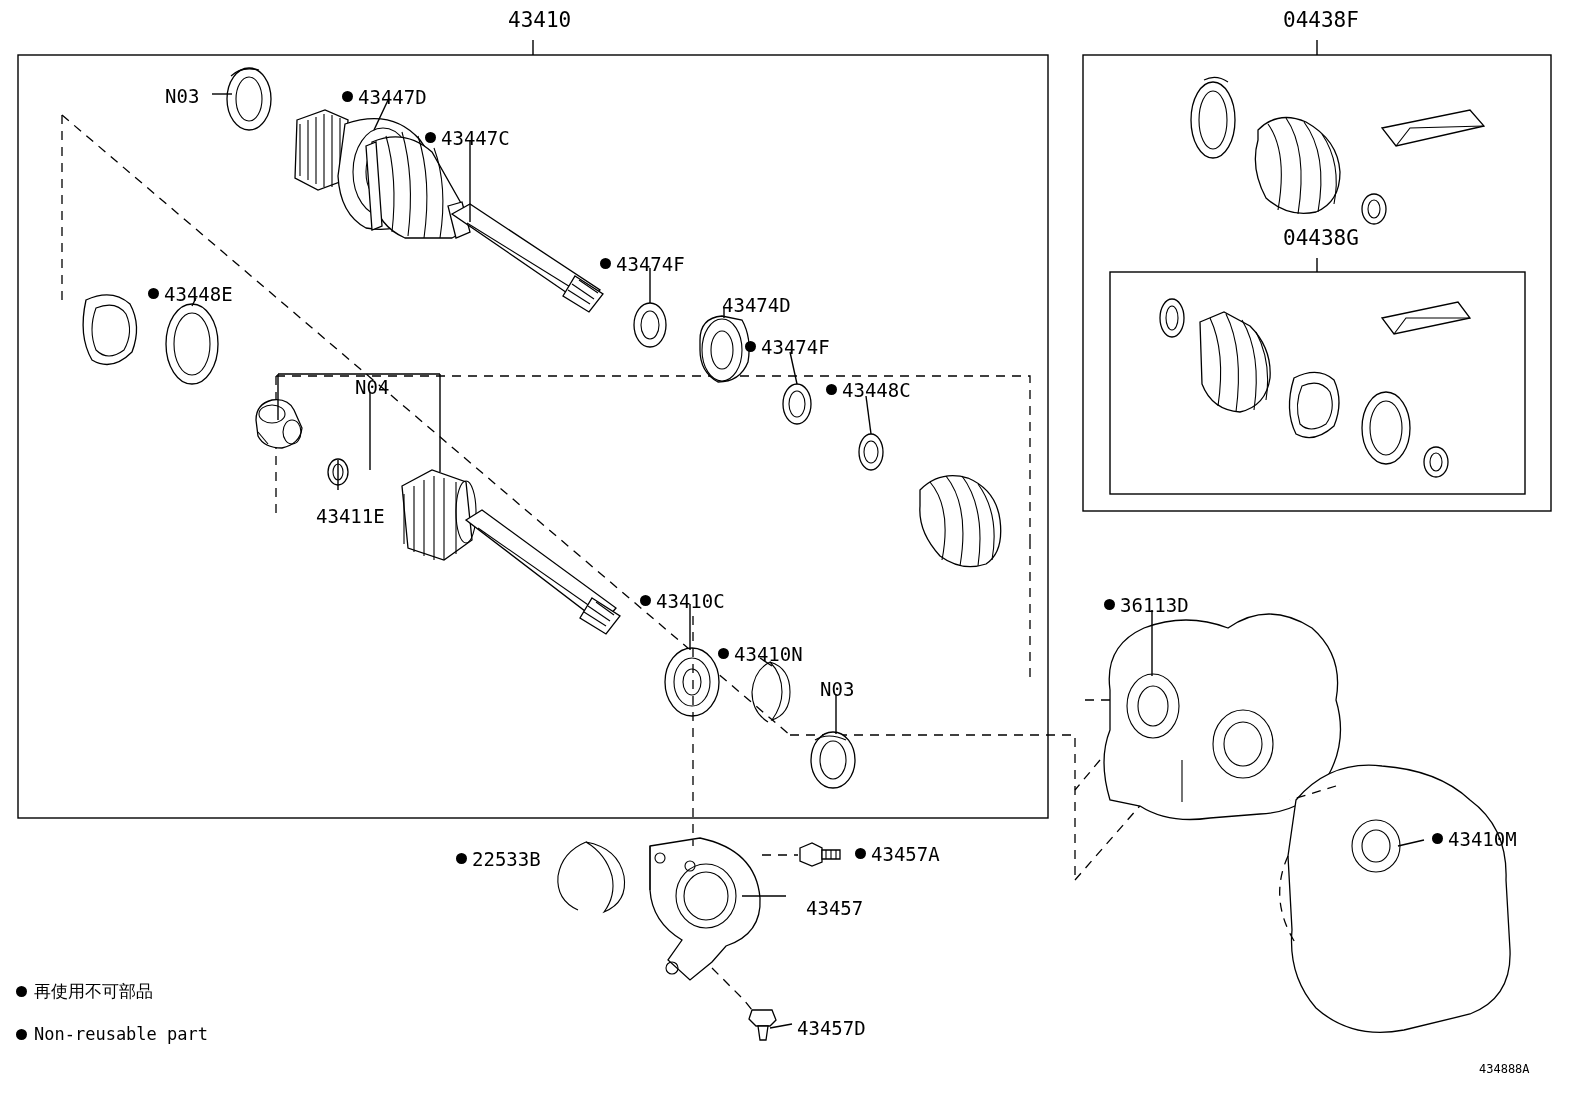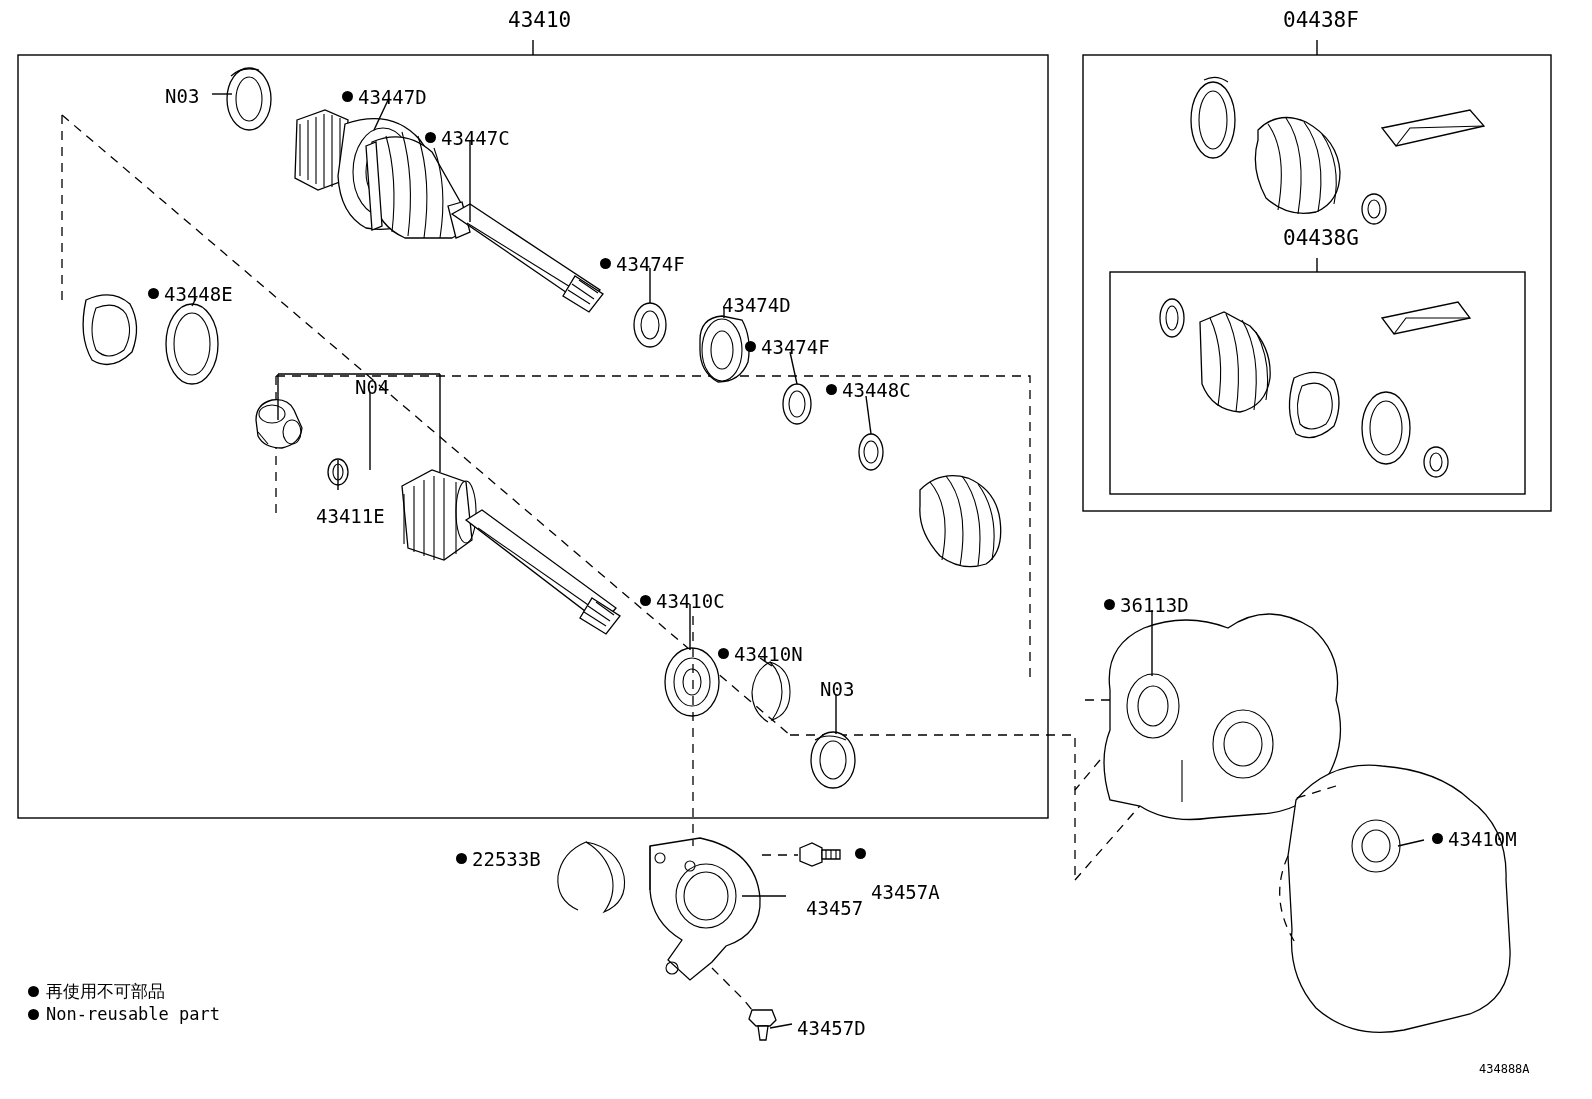--- a/index.html
+++ b/index.html
@@ -279,37 +279,37 @@
 
   <div class="dot" style="left:718px;top:648px;"></div>
   <div class="lbl" style="left:734px;top:645px;">43410N</div>
 
   <div class="lbl" style="left:820px;top:680px;">N03</div>
 
   <div class="dot" style="left:456px;top:853px;"></div>
   <div class="lbl" style="left:472px;top:850px;">22533B</div>
 
   <div class="dot" style="left:855px;top:848px;"></div>
-  <div class="lbl" style="left:871px;top:845px;margin-top:38px;">43457A</div>
+  <div class="lbl" style="left:871px;top:845px;">43457A</div>
 
   <div class="lbl" style="left:806px;top:892px;margin-top:7px;">43457</div>
 
   <div class="lbl" style="left:797px;top:1019px;">43457D</div>
 
   <div class="dot" style="left:1104px;top:599px;"></div>
   <div class="lbl" style="left:1120px;top:596px;">36113D</div>
 
   <div class="dot" style="left:1432px;top:833px;"></div>
   <div class="lbl" style="left:1448px;top:830px;">43410M</div>
 
-  <div class="footer" style="left:28px;top:980px;">
+  <div class="footer" style="left:16px;top:980px;">
     <div class="frow">
         <span class="fdot"></span>
         <span style="font-family:'DejaVu Sans',sans-serif;">再使用不可部品</span>
       </div>
-    <div class="frow" style="margin-top:0;justify-content:flex-end;">
+    <div class="frow" style="margin-top:20px;justify-content:flex-end;">
         <span class="fdot"></span>
         <span>Non-reusable part</span>
       </div>
   </div>
   <div class="code" style="left:1479px;top:1062px;">434888A</div>
 
 </div>
 
 </body></html>

